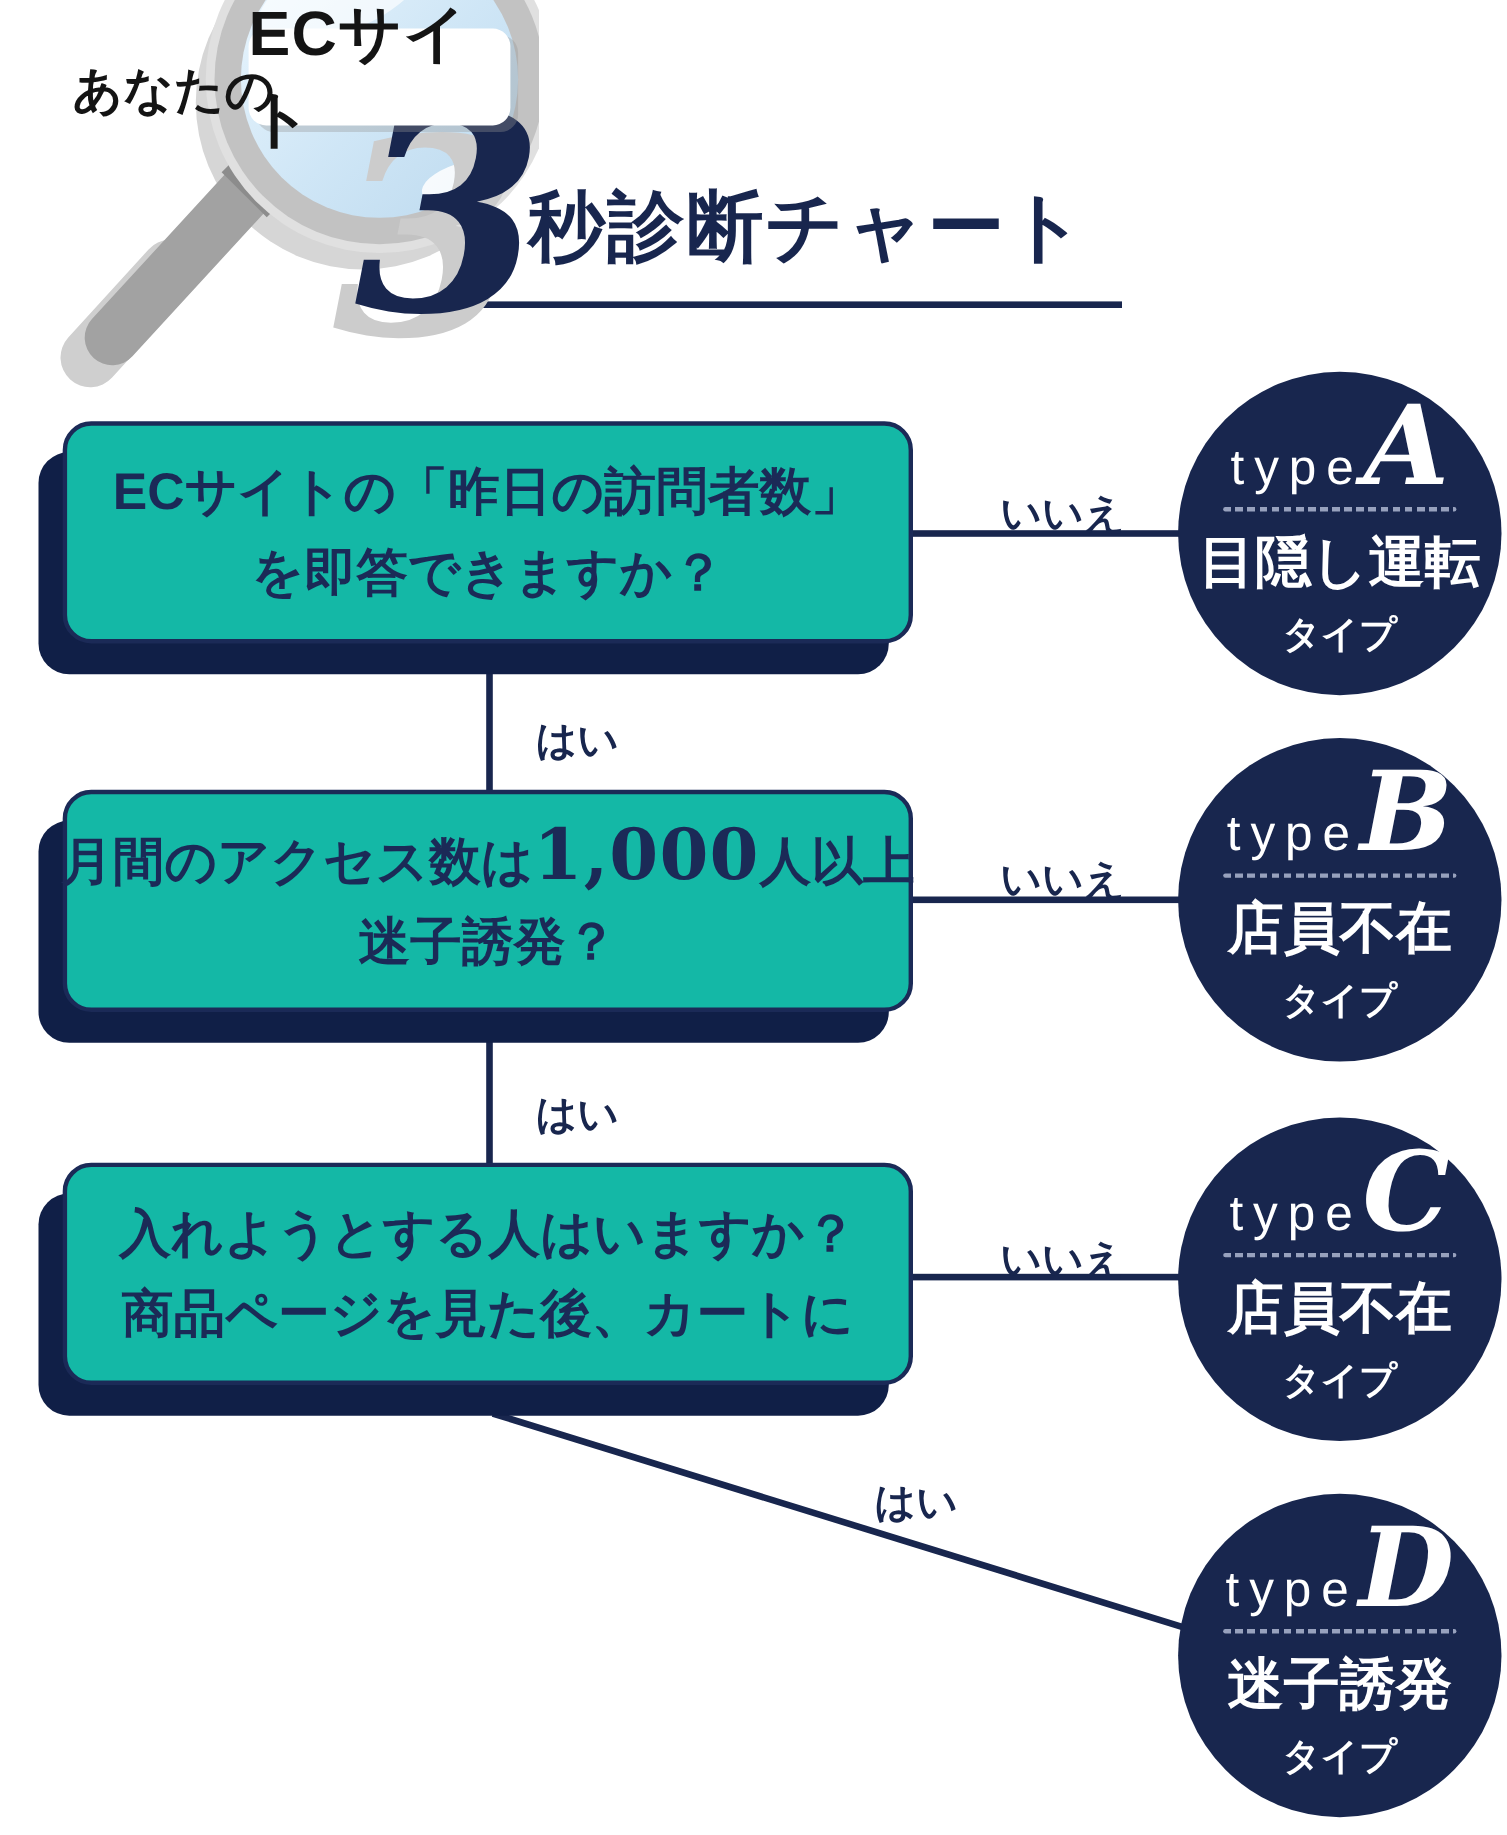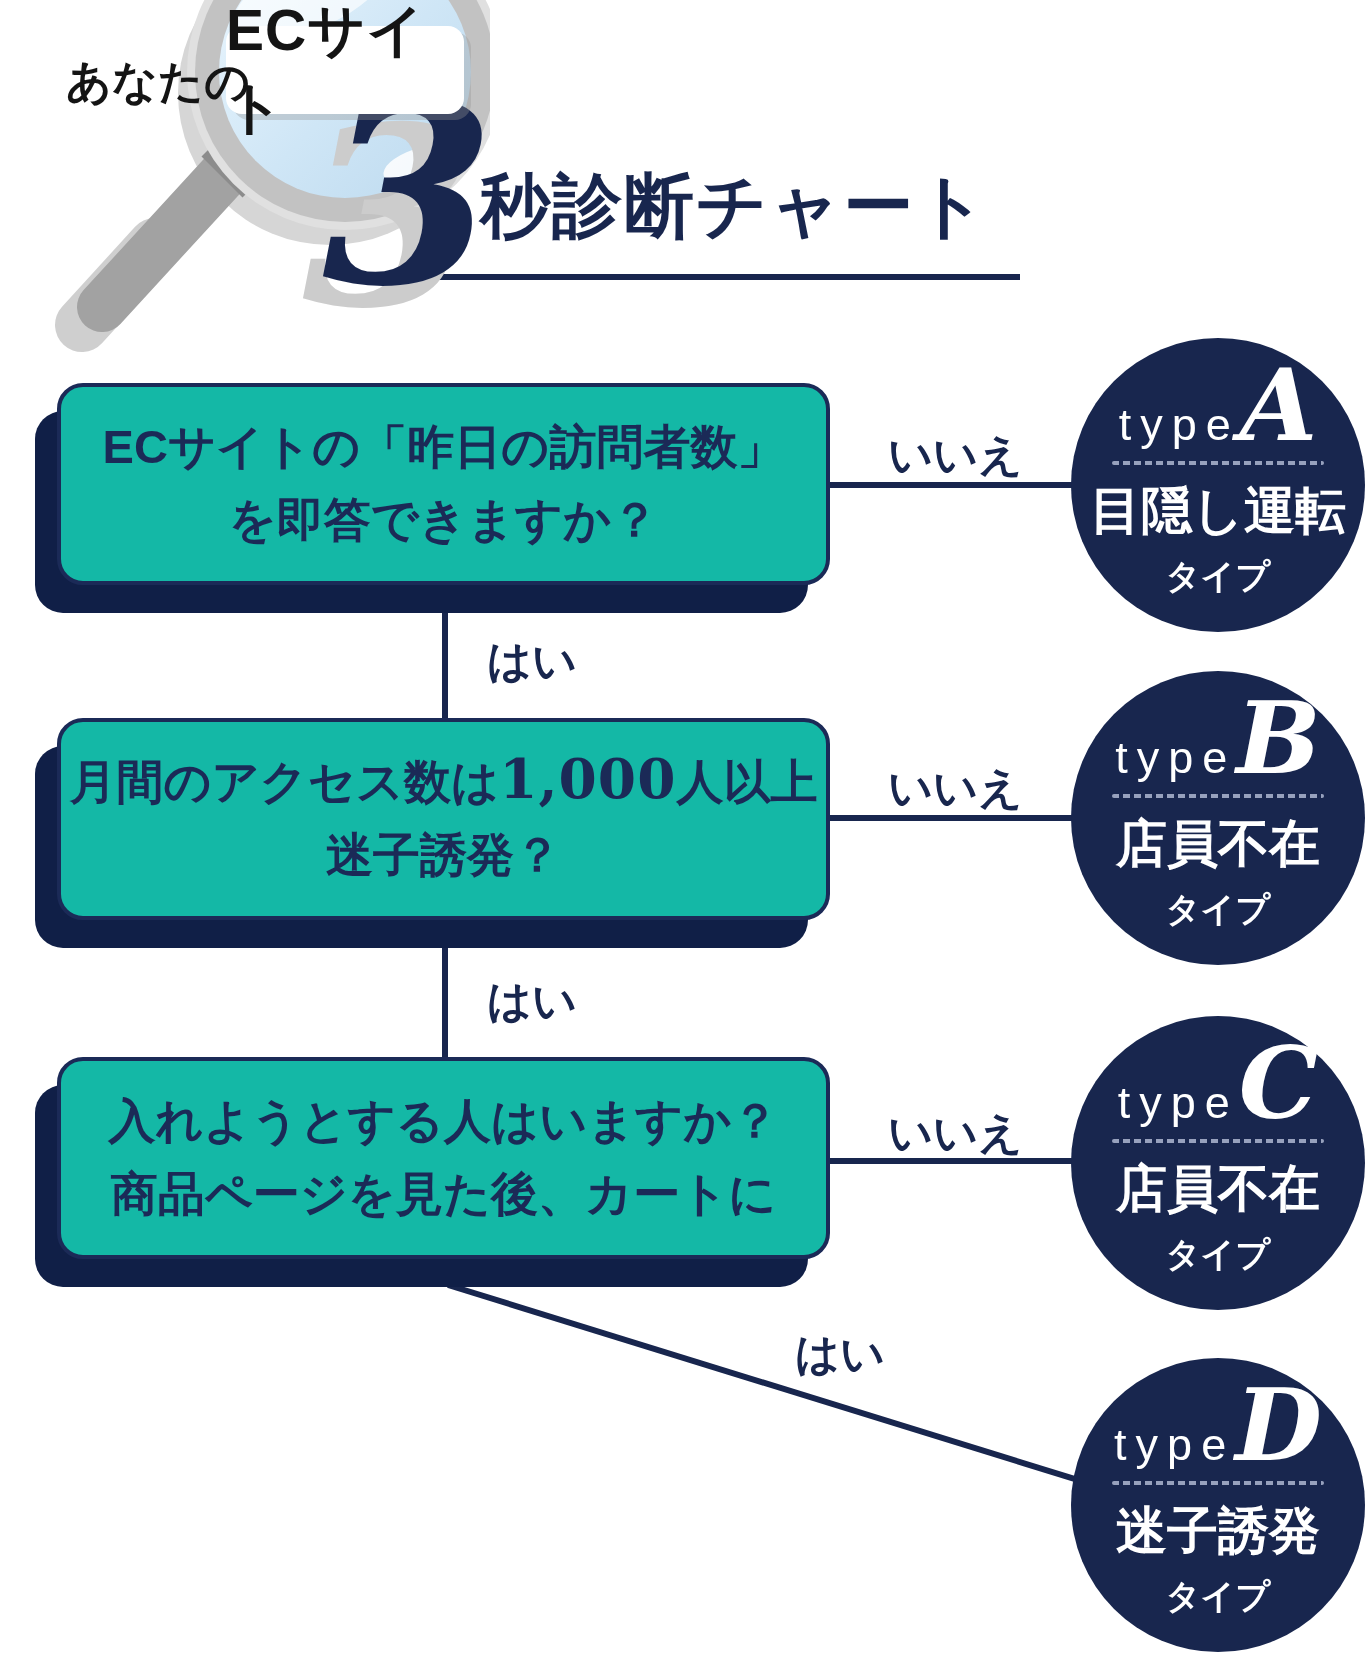--- a/index.html
+++ b/index.html
@@ -42,28 +42,28 @@
     position:absolute; left:-22px; top:28px; width:100%; height:100%;
     background:#101f47; border-radius:28px;
   }
   .qface {
     position:absolute; inset:0; background:#14b8a6;
     border:4px solid #1b2a57; border-radius:26px;
     display:flex; flex-direction:column; align-items:center; justify-content:center;
     text-align:center;
   }
   .qline { font-size:47px; font-weight:800; color:#1b2a57; line-height:1.55; white-space:nowrap; }
-  .qnum  { font-family:"DejaVu Serif",serif; font-size:55px; font-weight:700; letter-spacing:1px; line-height:1; }
+  .qnum  { font-family:"DejaVu Serif",serif; font-size:64px; font-weight:700; letter-spacing:1px; line-height:1; }
 
   
   .vline, .hline, .dline { position:absolute; background:#18264e; z-index:1; }
   .vline { width:6px; }
   .hline { height:6px; }
   .dline { height:6px; transform-origin:0 50%; }
-  .ans { position:absolute; z-index:2; font-size:44px; font-weight:800; color:#18264e; white-space:nowrap; }
+  .ans { position:absolute; z-index:2; font-size:37px; font-weight:800; color:#18264e; white-space:nowrap;margin-top:16px; }
   .ans-no { width:183px; text-align:right; }
 
   
   .type-circle {
     position:absolute; left:1071px; width:294px; height:294px; border-radius:50%;
     background:#18264e; color:#ffffff; z-index:2;
     display:flex; flex-direction:column; align-items:center; justify-content:center;
   }
   .type-row { display:flex; align-items:baseline; margin-top:-6px; }
   .type-word { font-size:45px; font-weight:400; letter-spacing:9px; color:#ffffff; }

